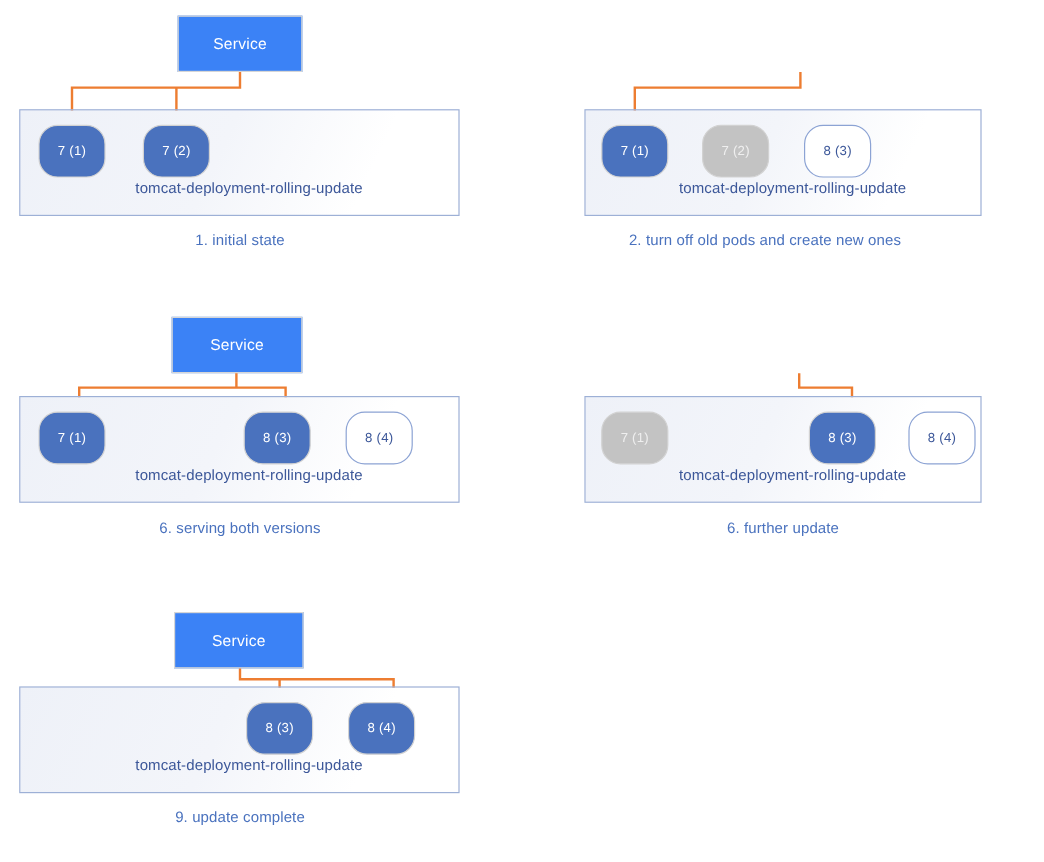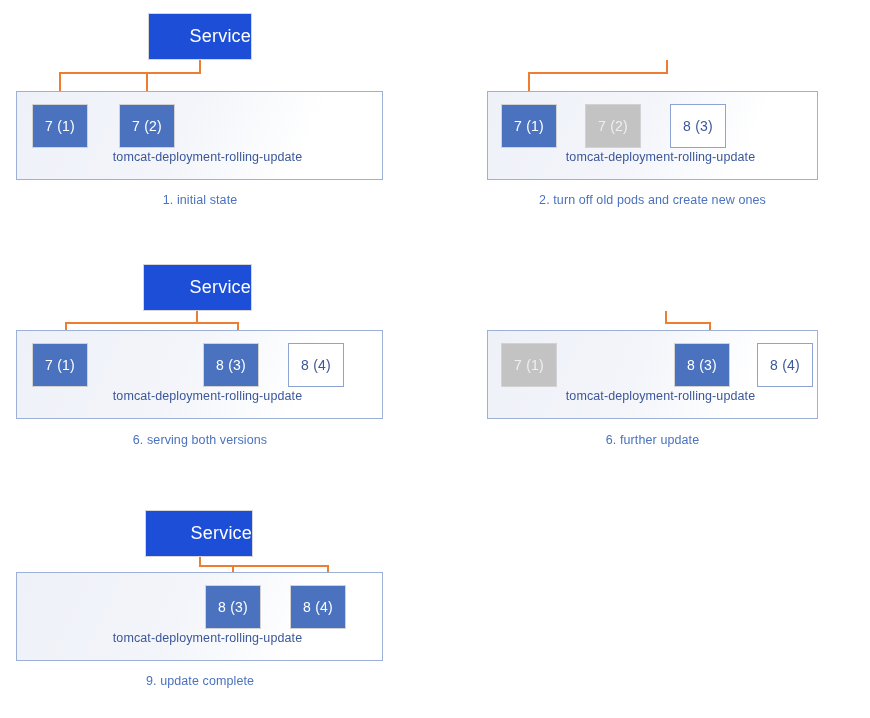--- a/index.html
+++ b/index.html
@@ -6,26 +6,26 @@
   body{
     width:870px;height:718px;position:relative;overflow:hidden;
     font-family:"Liberation Sans","DejaVu Sans",sans-serif;
     -webkit-font-smoothing:antialiased;
   }
   .panel{position:absolute;}
 
   
   .service{
     position:absolute;
-    background:#1d4ed8;
+    background:#3b82f6;
     border:1px solid #d6d6d6;
     box-sizing:border-box;
     color:#ffffff;
-    font-size:18px;
-    display:flex;align-items:center;justify-content:flex-end;
+    font-size:13px;
+    display:flex;align-items:center;justify-content:center;
     letter-spacing:.2px;
   }
 
   
   .deployment{
     position:absolute;
     box-sizing:border-box;
     border:1px solid #9DB0D6;
     background:linear-gradient(115deg,#eef1f8 0%,#f3f5fa 45%,#ffffff 78%,#ffffff 100%);
   }
@@ -36,22 +36,23 @@
     color:#3C5799;
     font-size:12.5px;
     letter-spacing:.1px;
   }
 
   
   .pod{
     position:absolute;
     box-sizing:border-box;
     display:flex;align-items:center;justify-content:center;
-    font-size:14px;
+    font-size:11px;
     letter-spacing:.2px;
+    border-radius:16px;
   }
   .pod.active{
     background:#4A72BE;
     border:1px solid #d2d2d2;
     color:#ffffff;
   }
   .pod.stopped{
     background:#C3C3C3;
     border:1px solid #d2d2d2;
     color:#efefef;
@@ -119,21 +120,21 @@
   <div class="pod active" style="left:66px;top:104px;width:56px;height:44px;">
     <span>7 (1)</span>
   </div>
   <div class="pod stopped" style="left:150px;top:104px;width:56px;height:44px;">
     <span>7 (2)</span>
   </div>
   <div class="pod pending" style="left:235px;top:104px;width:56px;height:44px;">
     <span>8 (3)</span>
   </div>
 
-  <div class="caption" style="left:35px;top:193px;width:365px;">2. turn off old pods and create new ones</div>
+  <div class="caption" style="left:20px;top:193px;width:365px;">2. turn off old pods and create new ones</div>
 </div>
 
 <div class="panel" style="left:0;top:245px;width:435px;height:235px;">
 
   <div class="service" style="left:143px;top:19px;width:109px;height:47px;">
     <span>Service</span>
   </div>
 
   <svg class="connector" style="left:0;top:0;" width="435" height="235" viewBox="0 0 435 235">
     <path d="M197,66 L197,78 L66,78 L66,96 M197,78 L238,78 L238,96"></path>

